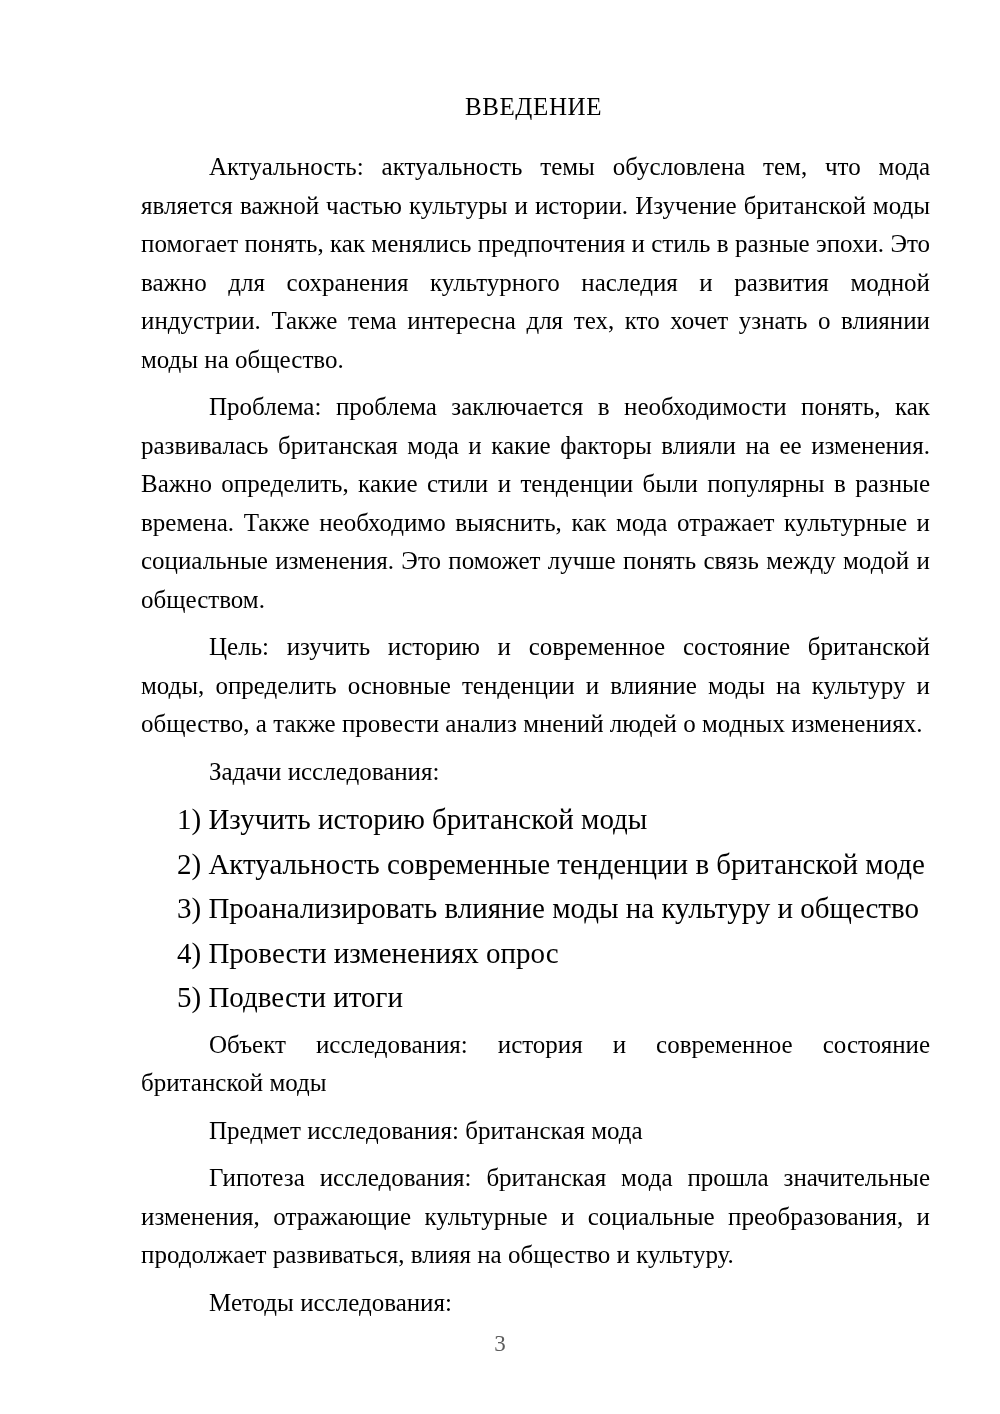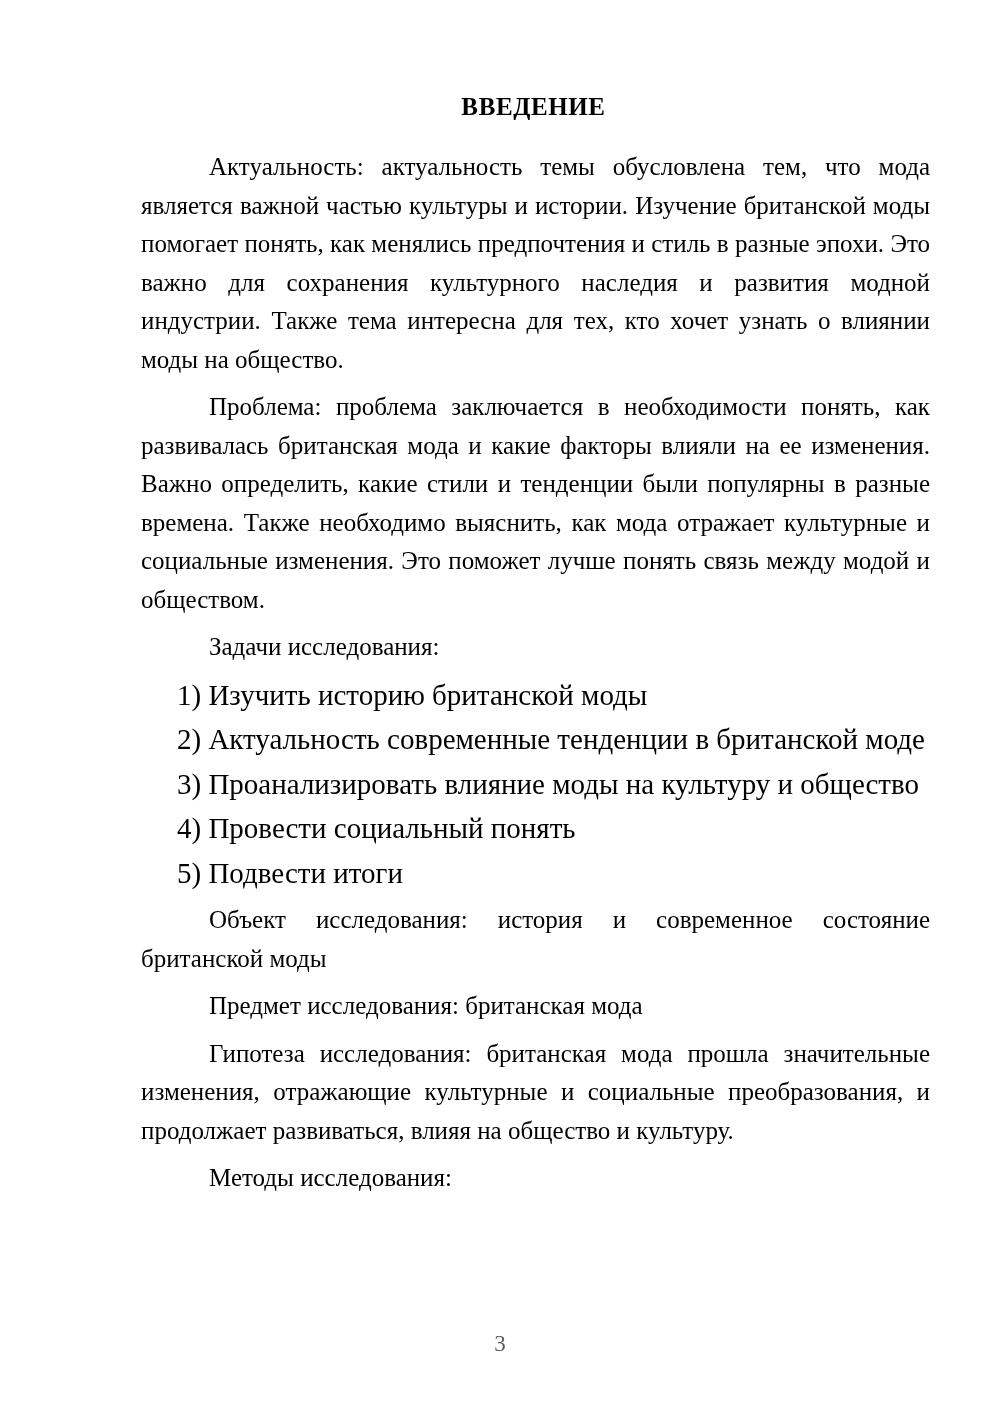--- a/index.html
+++ b/index.html
@@ -29,21 +29,21 @@
 
   .content {
     position: absolute;
     left: 137px;
     top: 92px;
     width: 793px;
   }
 
   .doc-title {
     font-size: 25px;
-    font-weight: bold;
+    font-weight: normal;
     text-align: center;
     letter-spacing: 0.6px;
     line-height: 30px;
     margin: 0 0 26px 0;
   }
 
   .para {
     font-size: 25px;
     line-height: 38.5px;
     text-align: justify;
@@ -96,39 +96,40 @@
 <div class="page">
 
   <div class="content">
 
     <h1 class="doc-title">ВВЕДЕНИЕ</h1>
 
     <p class="para">Актуальность: актуальность темы обусловлена тем, что мода является важной частью культуры и истории. Изучение британской моды помогает понять, как менялись предпочтения и стиль в разные эпохи. Это важно для сохранения культурного наследия и развития модной индустрии. Также тема интересна для тех, кто хочет узнать о влиянии моды на общество.</p>
 
     <p class="para">Проблема: проблема заключается в необходимости понять, как развивалась британская мода и какие факторы влияли на ее изменения. Важно определить, какие стили и тенденции были популярны в разные времена. Также необходимо выяснить, как мода отражает культурные и социальные изменения. Это поможет лучше понять связь между модой и обществом.</p>
 
+    <p class="para">Цель: изучить историю и современное состояние британской моды, определить основные тенденции и влияние моды на культуру и общество, а также провести анализ мнений людей о модных изменениях.</p>
 
     <p class="para tight">Задачи исследования:</p>
 
     <ul class="list">
       <li class="list-item">
         <span class="marker">1) </span>
         <span class="item-text">Изучить историю британской моды</span>
       </li>
       <li class="list-item">
         <span class="marker">2) </span>
         <span class="item-text">Актуальность современные тенденции в британской моде</span>
       </li>
       <li class="list-item">
         <span class="marker">3) </span>
         <span class="item-text">Проанализировать влияние моды на культуру и общество</span>
       </li>
       <li class="list-item">
         <span class="marker">4) </span>
-        <span class="item-text">Провести социальный понять</span>
+        <span class="item-text">Провести изменениях опрос</span>
       </li>
       <li class="list-item">
         <span class="marker">5) </span>
         <span class="item-text">Подвести итоги</span>
       </li>
     </ul>
 
     <p class="para">Объект исследования: история и современное состояние британской моды</p>
 
     <p class="para">Предмет исследования: британская мода</p>

